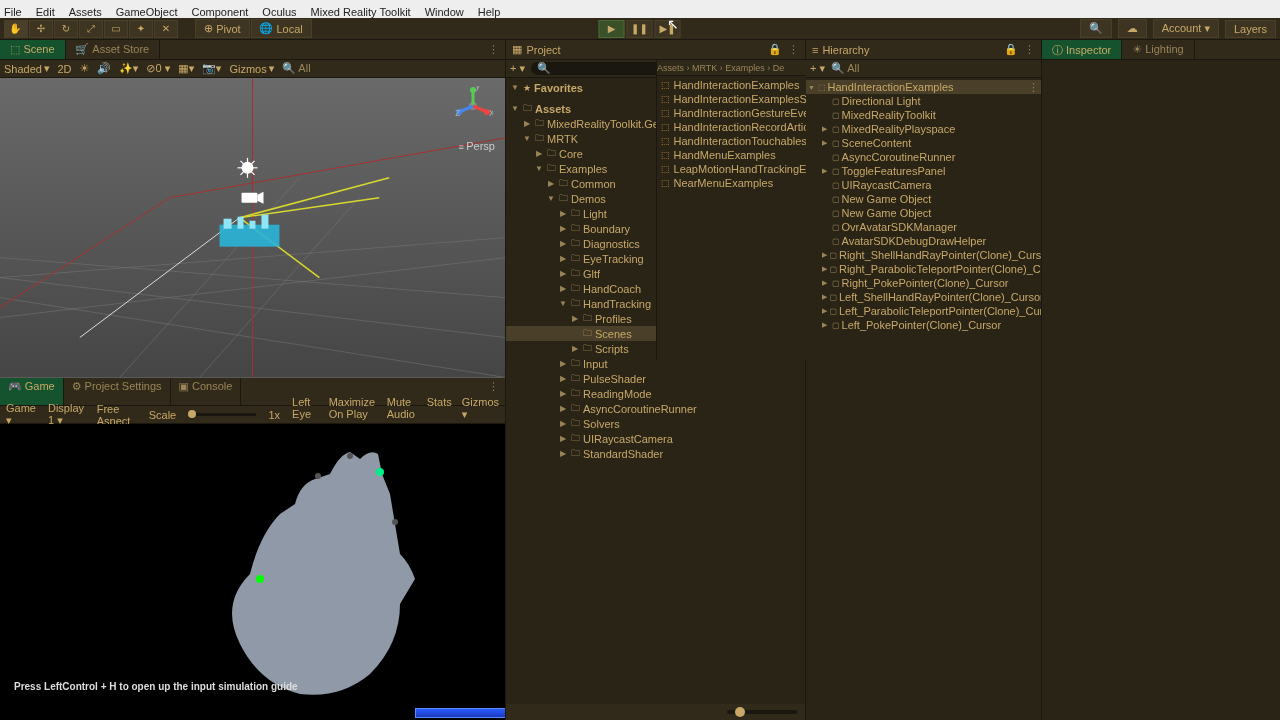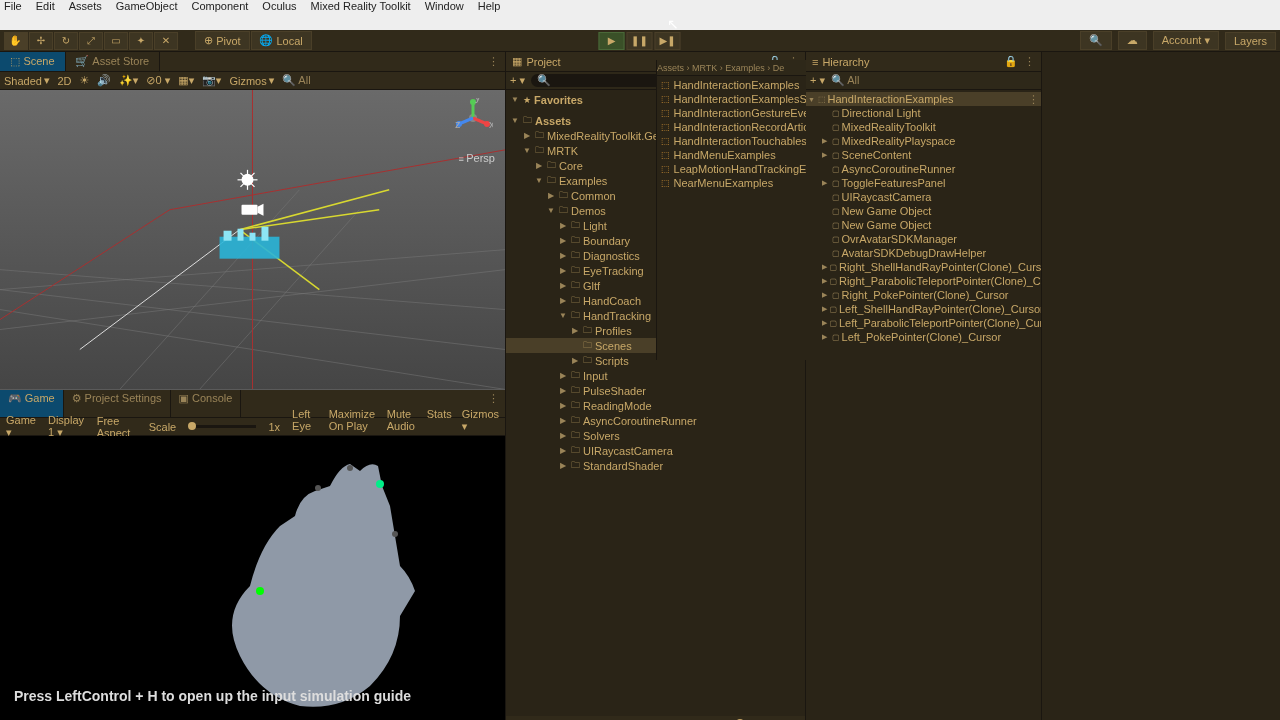--- a/index.html
+++ b/index.html
@@ -1,53 +1,53 @@
 <!DOCTYPE html>
 <html><head>
 <meta charset="utf-8">
 <style>
 *{margin:0;padding:0;box-sizing:border-box;font-family:Arial,sans-serif;font-size:11px;user-select:none}
 body{background:#2a2417;color:#c8a868;width:1280px;height:720px;overflow:hidden;position:relative}
-.menubar{background:#eee;color:#222;height:30px;display:flex;align-items:flex-start;padding:0 4px;gap:14px;font-size:11px}
+.menubar{background:#eee;color:#222;height:18px;display:flex;align-items:flex-end;padding:0 4px;gap:14px;font-size:11px}
 .menubar span{cursor:default}
 .toolbar{background:#312a1a;height:22px;display:flex;align-items:center;padding:0 4px;border-bottom:1px solid #1a1610}
 .tool-btn{width:24px;height:18px;background:#3d3522;border:1px solid #4a3f28;display:inline-flex;align-items:center;justify-content:center;margin-right:1px;color:#c8a868;font-size:10px}
 .tool-btn.active{background:#4a3f28}
 .tool-group{display:flex;margin-right:8px}
 .pivot-local{display:flex;gap:1px;margin-left:8px}
 .pivot-local .lbl{background:#3d3522;border:1px solid #4a3f28;padding:2px 8px;font-size:10px;display:flex;align-items:center;gap:3px}
 .play-controls{position:absolute;left:50%;transform:translateX(-50%);display:flex;gap:1px}
 .play-controls .tool-btn{width:26px}
 .play-controls .playing{background:#3a5028;border-color:#4a6838}
 .toolbar-right{margin-left:auto;display:flex;align-items:center;gap:6px;font-size:10px}
 .toolbar-right .chip{background:#3d3522;border:1px solid #4a3f28;padding:2px 8px}
 
 .main{display:grid;grid-template-columns:506px 300px 236px 1fr;height:680px}
 .col{display:flex;flex-direction:column;border-right:1px solid #1a1610}
 
 
 .scene-col{display:flex;flex-direction:column}
 .tabs{background:#312a1a;height:20px;display:flex;align-items:flex-end;border-bottom:1px solid #1a1610}
 .tab{padding:3px 10px;font-size:10px;color:#9a8458;border-right:1px solid #1a1610}
-.tab.active{background:#0c4a6e;color:#c8a868}
+.tab.active{background:#14532d;color:#c8a868}
 .tab .ico{margin-right:3px}
 .scene-toolbar{background:#312a1a;height:18px;display:flex;align-items:center;padding:0 4px;gap:8px;font-size:10px;border-bottom:1px solid #1a1610}
 .scene-toolbar .dd{display:flex;align-items:center;gap:2px}
 .scene-view{flex:1;background:#5a5a5a;position:relative;overflow:hidden}
 .grid-lines{position:absolute;inset:0}
 .gizmo{position:absolute;top:8px;right:12px;width:40px;height:40px}
 .persp{position:absolute;top:62px;right:10px;font-size:9px;color:#ccc}
 
 
 .game-tabs{background:#312a1a;height:28px;display:flex;border-bottom:1px solid #1a1610}
 .game-tabs .tab{padding:2px 8px}
 .game-toolbar{background:#312a1a;height:18px;display:flex;align-items:center;padding:0 6px;gap:12px;font-size:10px;border-bottom:1px solid #1a1610}
 .game-toolbar .right{margin-left:auto;display:flex;gap:10px}
 .game-view{flex:1;background:#000;position:relative;overflow:hidden}
-.hint{position:absolute;bottom:28px;left:14px;color:#ddd;font-size:14px;font-weight:bold}
+.hint{position:absolute;bottom:28px;left:14px;color:#ddd;font-size:10px;font-weight:bold}
 .bluebar{position:absolute;bottom:2px;left:415px;width:120px;height:10px;background:linear-gradient(#2a5aff,#1a3ac0);border:1px solid #5a8aff}
 
 
 .panel-header{background:#312a1a;height:20px;display:flex;align-items:center;padding:0 6px;font-size:11px;border-bottom:1px solid #1a1610}
 .panel-header .ico{margin-right:4px}
 .panel-header .rico{margin-left:auto;display:flex;gap:6px;font-size:10px;color:#9a8458}
 .panel-sub{background:#2e2819;height:18px;display:flex;align-items:center;padding:0 4px;font-size:10px;border-bottom:1px solid #1a1610;gap:6px}
 .tree{flex:1;overflow:auto;background:#2a2417;padding:2px 0}
 .tree-row{display:flex;align-items:center;height:15px;padding:0 4px;font-size:10px;color:#c8a868;white-space:nowrap}
 .tree-row.sel{background:#4a3f28}
@@ -516,20 +516,24 @@
           <div class="hier-row" style="padding-left: 16px;">
             <span class="arr">▶</span>
             <span class="cico">▢</span>
             <span>Left_PokePointer(Clone)_Cursor</span>
           </div>
         </div>
     </div>
   </div>
 
   <div class="col" style="border-right:none">
+    <div class="right-tabs">
+      <div class="tab active"><span class="ico">ⓘ</span><span>Inspector</span></div>
+      <div class="tab"><span class="ico">☀</span><span>Lighting</span></div>
+    </div>
     <div class="inspector"></div>
   </div>
 
 </div>
 
 <div style="position:absolute;left:656px;top:60px;width:150px;height:300px;background:#2a2417;border-left:1px solid #1a1610">
   <div class="breadcrumb">Assets  ›  MRTK  ›  Examples  ›  De</div>
   <div class="asset-list" id="asset-list">
       <div class="asset-row">
         <span class="aico">⬚</span>

